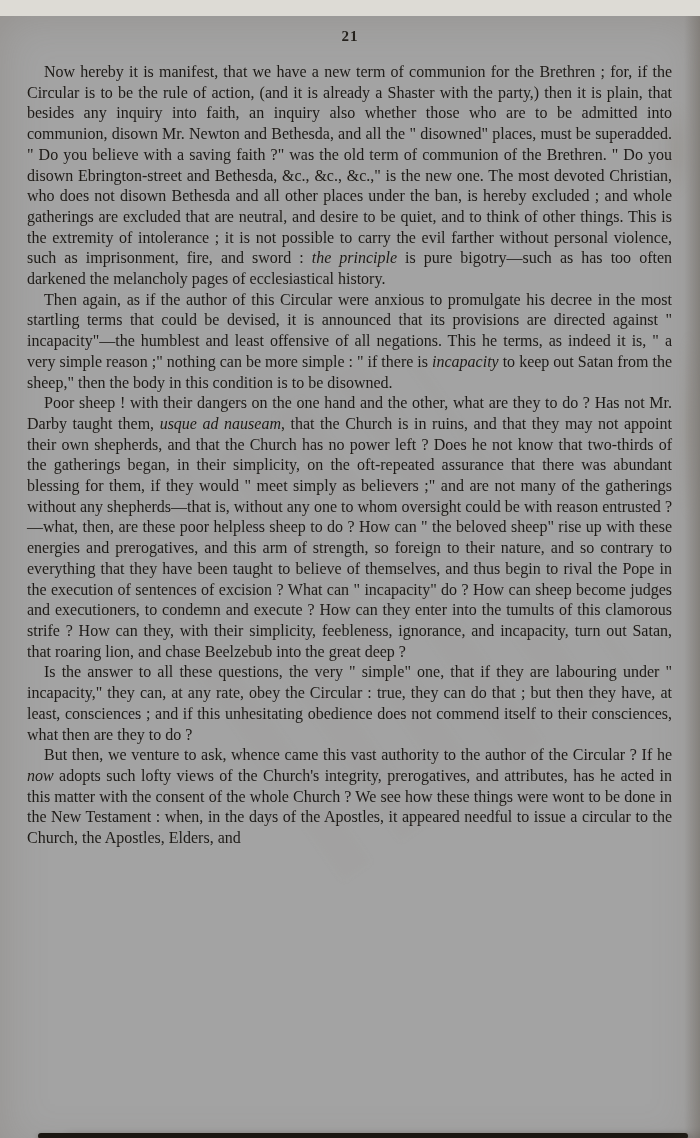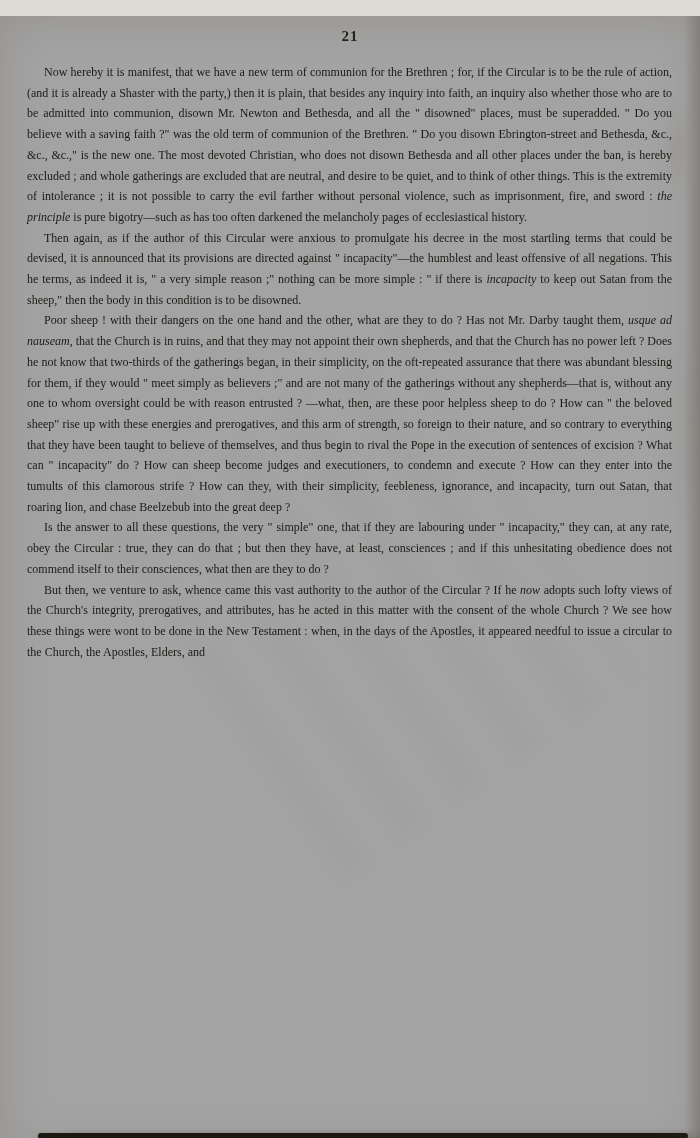--- a/index.html
+++ b/index.html
@@ -34,21 +34,21 @@
     font-size: 15px;
     font-weight: bold;
     letter-spacing: 1px;
     color: #221f1a;
   }
   .body-text {
     position: absolute;
     top: 46px;
     left: 27px;
     right: 28px;
-    font-size: 12px;
+    font-size: 16px;
     line-height: 20.7px;
     text-align: justify;
     text-justify: inter-word;
   }
   .body-text p {
     margin: 0;
     padding: 0;
     text-indent: 17px;
   }
   .body-text em {

